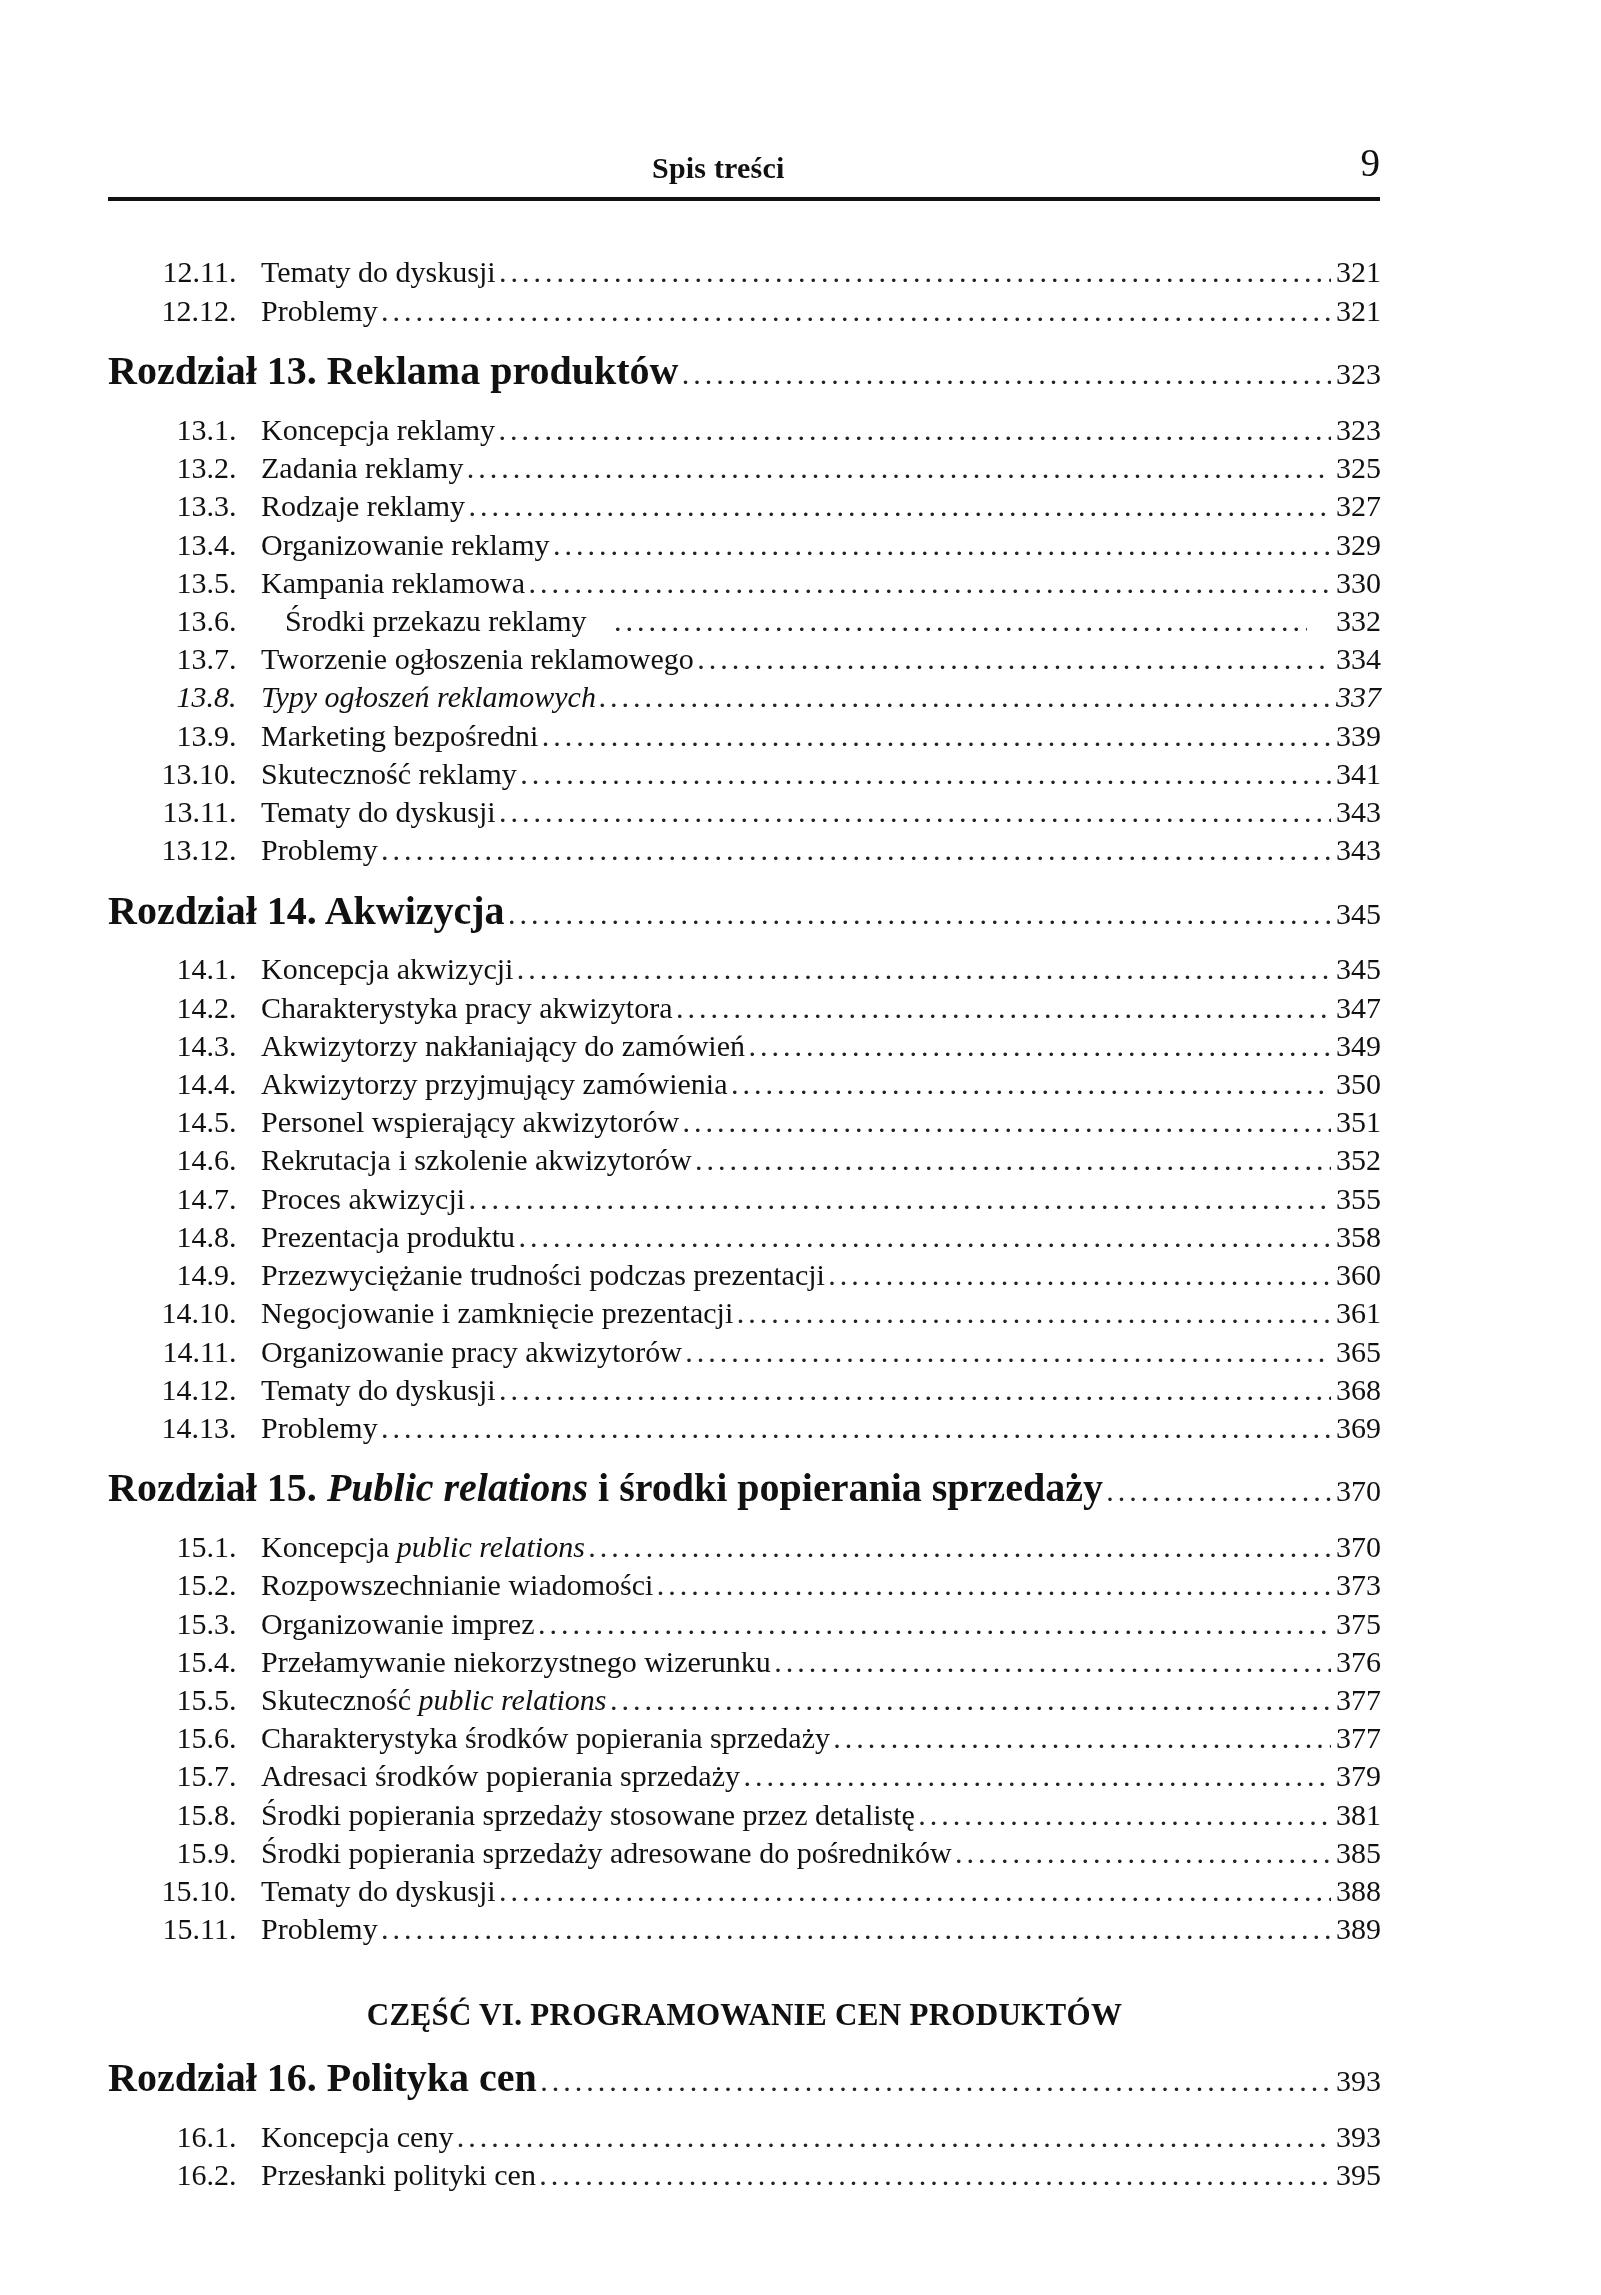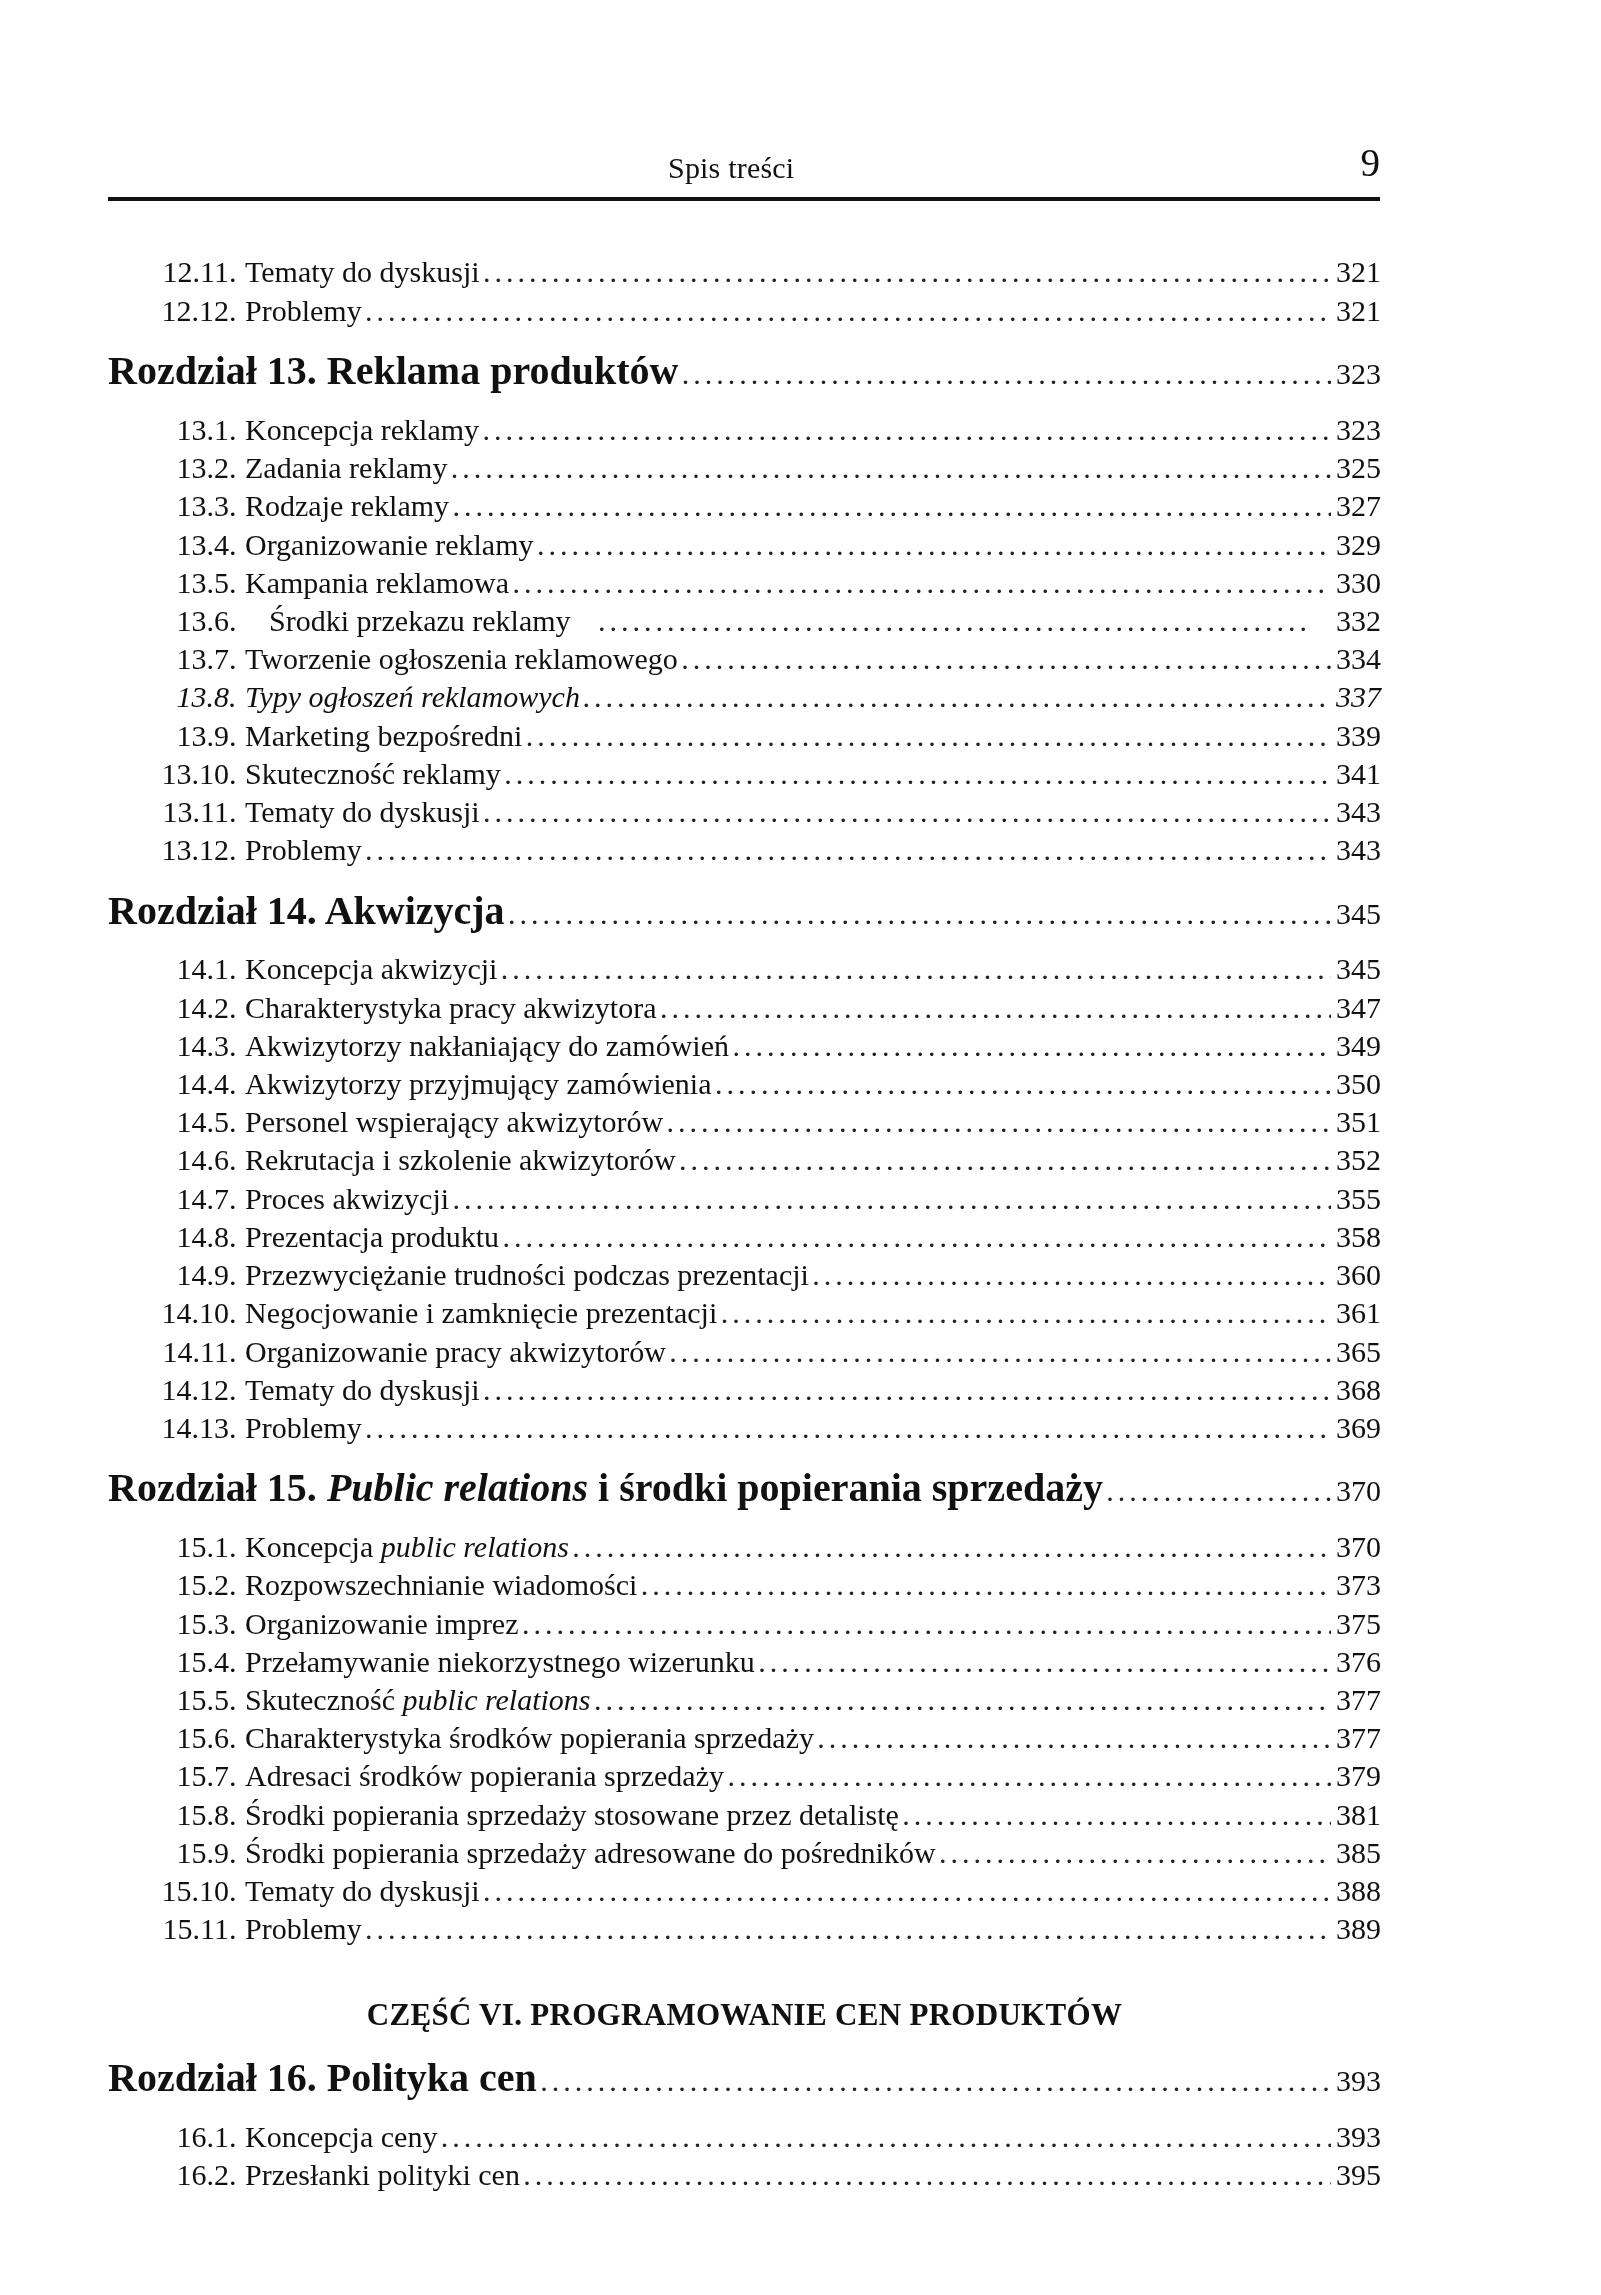--- a/index.html
+++ b/index.html
@@ -1,28 +1,28 @@
 <!DOCTYPE html>
 <html style="font-size:13.6px"><head>
 <meta charset="utf-8">
 <style>
   html, body { margin: 0; padding: 0; background: #ffffff; }
   body { width: 1602px; height: 2295px; position: relative; overflow: hidden;
          font-family: "Liberation Serif", serif; color: #111111; }
   .page-header { position: absolute; left: 108px; width: 1272px; top: 136px; height: 65px; }
-  .header-title { position: absolute; left: 560px; top: 15.3px; font-weight: normal; font-size: 30px;
+  .header-title { position: absolute; left: 544px; top: 15.3px; font-weight: bold; font-size: 30px;
                   line-height: 34px; letter-spacing: 0.2px; }
   .header-pagenum { position: absolute; right: 0; top: 5.1px; font-size: 39px; line-height: 43px; }
   .header-rule { position: absolute; left: 0; right: 0; top: 61px; height: 4.3px; background: #111; }
 
   .toc { position: absolute; left: 108px; width: 1273px; top: 0; }
   .row { position: absolute; left: 0; right: 0; display: flex; align-items: baseline; white-space: nowrap; }
   .row.sub { font-size: 30px; height: 38px; }
   .row .num { display: inline-block; width: 129px; text-align: right; padding-right: 8.5px; box-sizing: border-box; flex: 0 0 137px; }
-  .row .title { flex: 0 0 auto; }
+  .row .title { flex: 0 0 auto; margin-left: 16px; }
   .row .title i { font-style: italic; }
   .row .leader { flex: 1 1 auto; overflow: hidden; margin: 0 5.1px 0 3.4px; font-size: 30px;
                  letter-spacing: 0; color: #222; }
   .row .leader::before { content: ". . . . . . . . . . . . . . . . . . . . . . . . . . . . . . . . . . . . . . . . . . . . . . . . . . . . . . . . . . . . . . . . . . . . . . . . . . . . . . . . . . . . . . . . . . . . . . . . . . . . . . . . . . . ."; white-space: nowrap; letter-spacing: -2.6px; word-spacing: 1.7px; }
   .row .page { flex: 0 0 auto; text-align: center; font-size: 30px; }
 
   .row.chapter { font-size: 40px; height: 48px; }
   .row.chapter .ch-title { font-weight: bold; flex: 0 0 auto; }
   .row.chapter .ch-title i { font-style: italic; }
 

